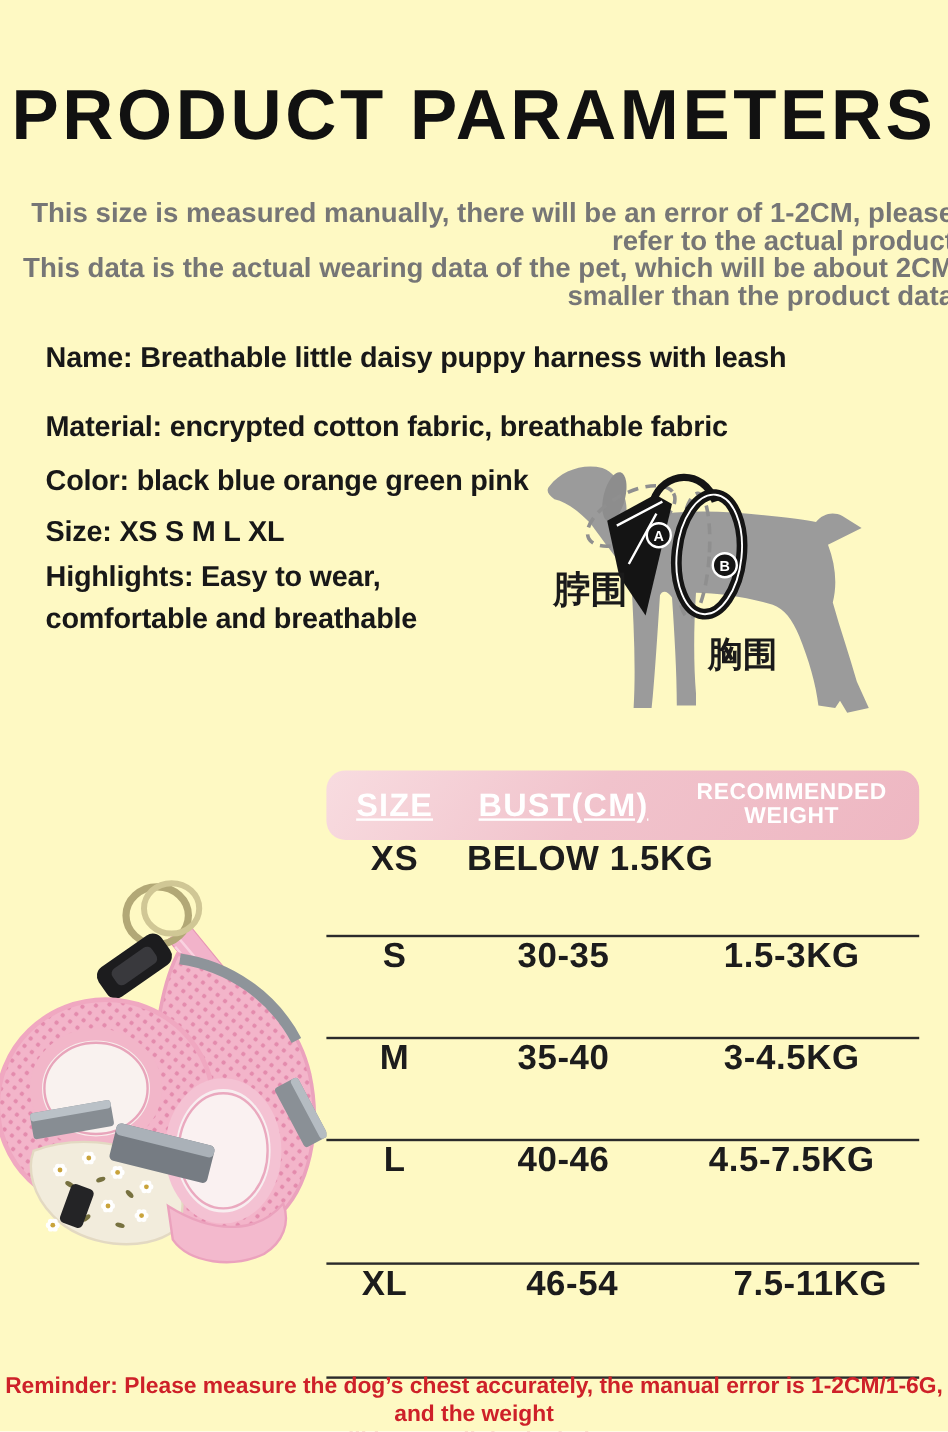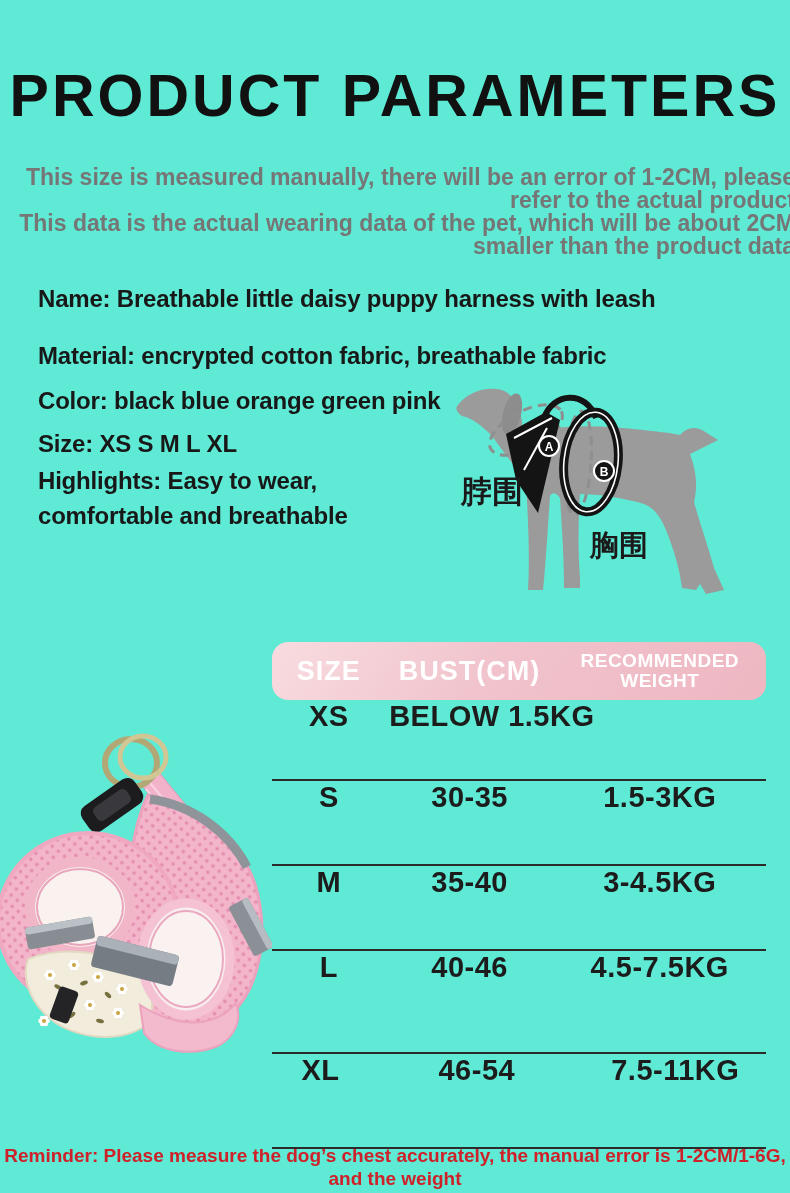--- a/index.html
+++ b/index.html
@@ -3,21 +3,21 @@
 <meta charset="utf-8">
 <style>
   * { margin: 0; padding: 0; box-sizing: border-box; }
   html, body { background: #ffffff; }
   body { font-family: "Liberation Sans", "DejaVu Sans", sans-serif; }
   .page {
     position: relative;
     width: 790px;
     height: 1193px;
     margin: 0 auto;
-    background: #5eead4;
+    background: #fef9c3;
     overflow: hidden;
   }
 
   
   .title {
     position: absolute;
     top: 62px; left: 0; width: 100%;
     text-align: center;
     font-size: 59px;
     font-weight: 700;
@@ -65,21 +65,21 @@
     align-items: center;
     height: 58px;
     border-radius: 16px;
     background: linear-gradient(125deg, #f8dce0 0%, #f1c3cc 45%, #eeb7c2 100%);
     color: #ffffff;
   }
   .th-cell { text-align: center; font-weight: 700; }
   .col-size   { width: 23%; }
   .col-bust   { width: 34%; }
   .col-weight { width: 43%; }
-  .th-big { font-size: 27px; letter-spacing: 1px; }
+  .th-big { font-size: 27px; letter-spacing: 1px; text-decoration: underline; }
   .th-small { font-size: 19px; line-height: 20px; letter-spacing: 0.5px; text-align: center; }
   .table-row {
     display: flex;
     align-items: flex-start;
     border-bottom: 2px solid #2b2b2b;
   }
   .table-row:nth-of-type(2) { height: 81px; }
   .table-row:nth-of-type(3) { height: 85px; }
   .table-row:nth-of-type(4) { height: 85px; }
   .table-row:nth-of-type(5) { height: 103px; }

